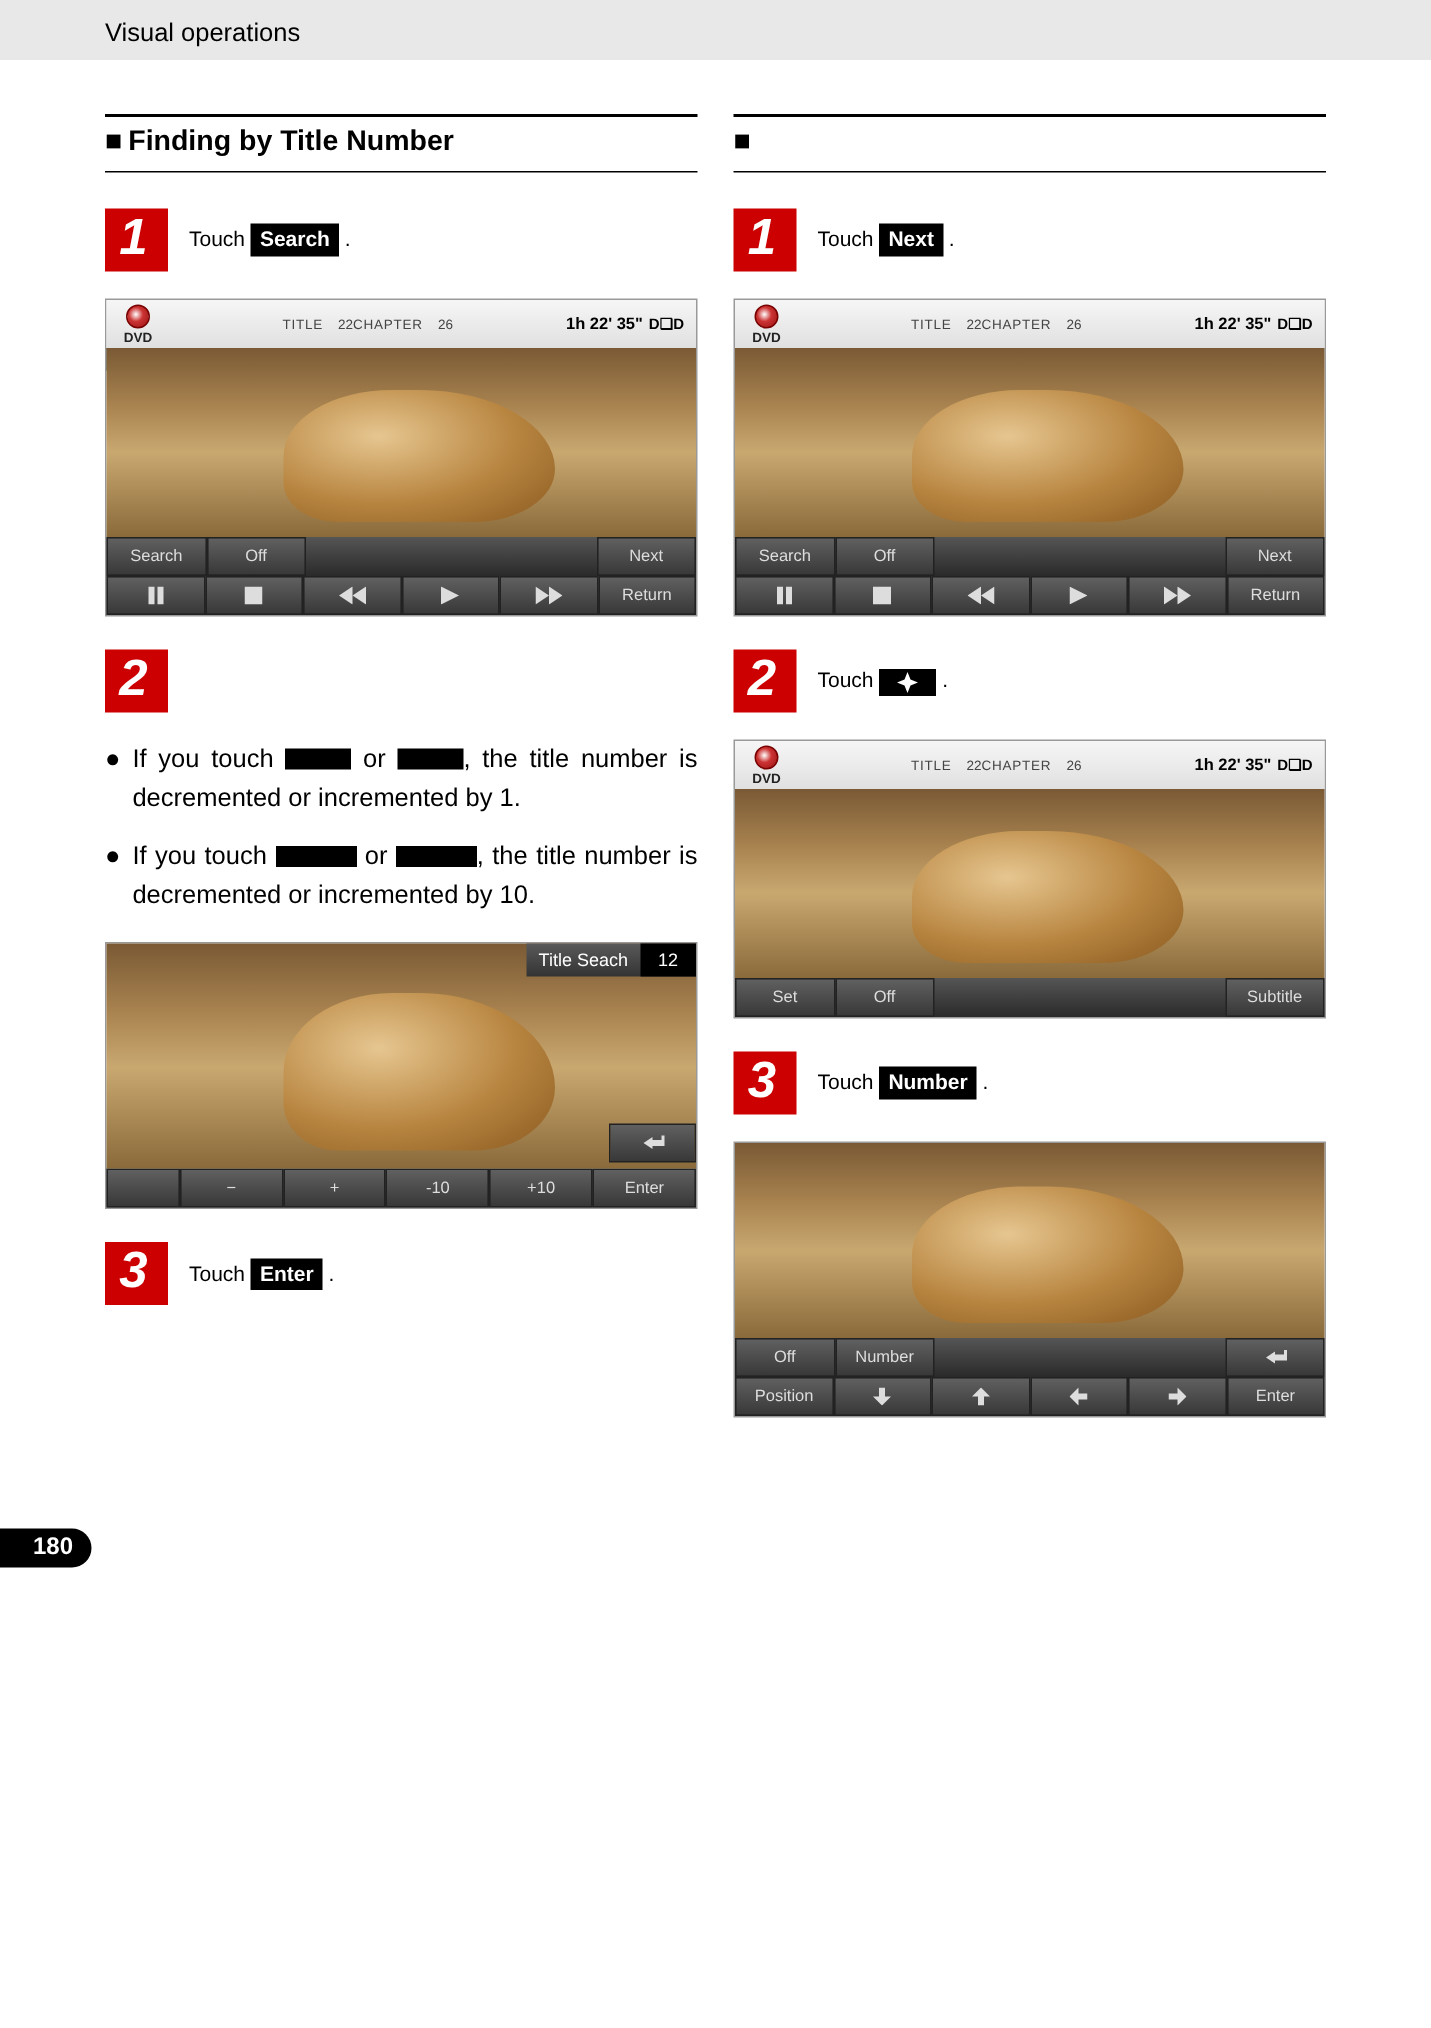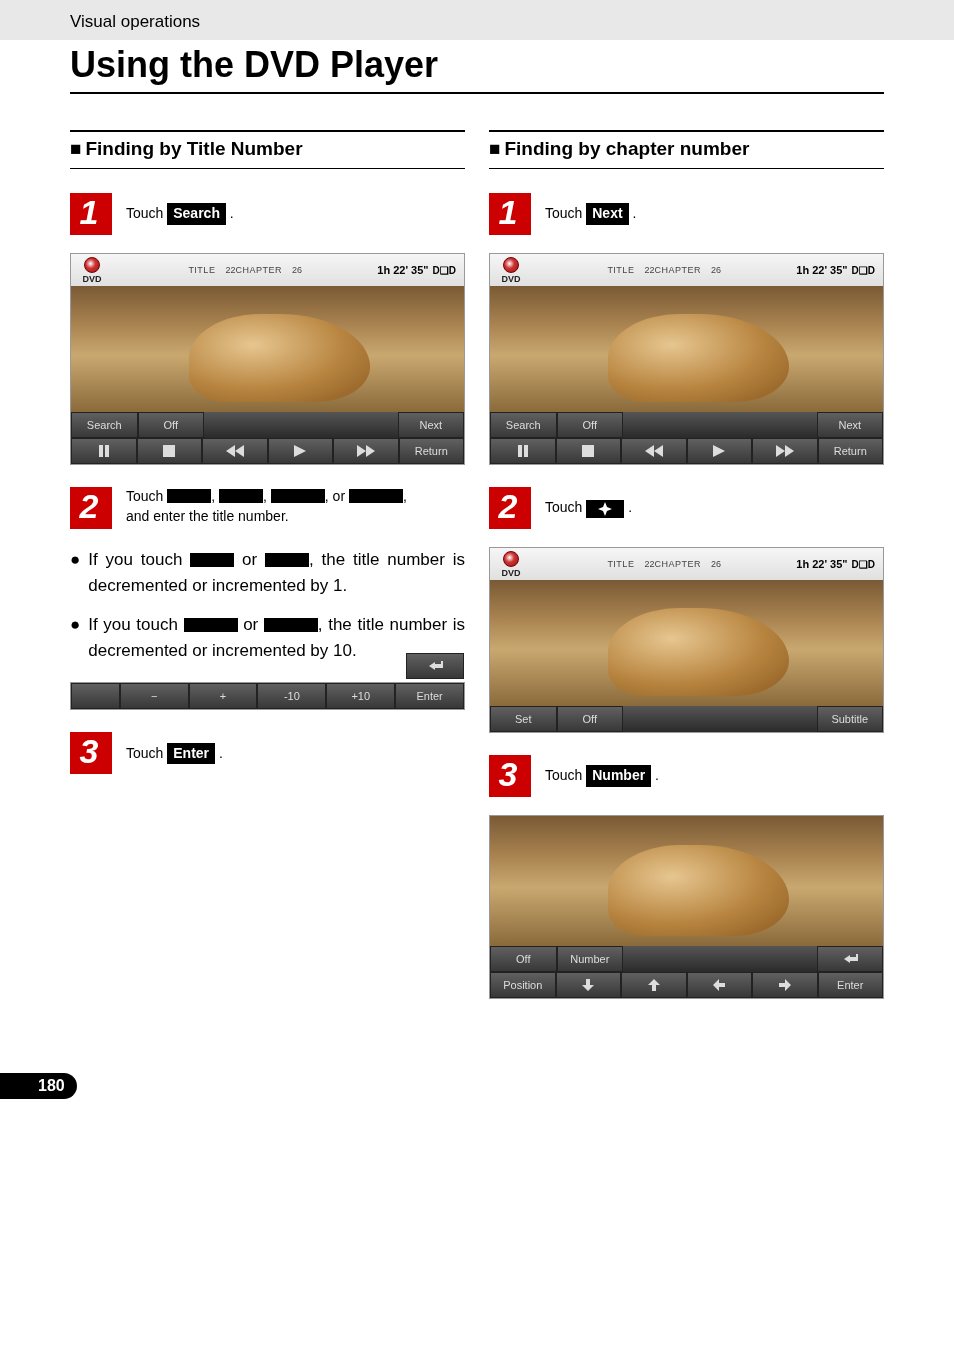--- a/index.html
+++ b/index.html
@@ -37,33 +37,32 @@
   .scr-bot2 { background: linear-gradient(#555,#2a2a2a); display: flex; }
   .sbtn { flex: 1; text-align: center; color: #ddd; font-size: 11px; padding: 6px 0; border: 1px solid #222; background: linear-gradient(#606060,#383838); }
   .sbtn.small { font-size: 11px; }
   .sbtn svg { display: block; margin: 0 auto; }
   .spacer { flex: 3; border: none; background: none; }
   .title-seek-bar { position: absolute; right: 0; top: 0; background: linear-gradient(#5a5a5a,#333); color: #fff; display: flex; align-items: center; font-size: 12px; }
   .title-seek-bar .lbl { padding: 4px 8px; }
   .title-seek-bar .val { background: #000; padding: 4px 12px; }
   .btn-dpad { background:#000; color:#fff; padding:2px 10px; display:inline-flex; align-items:center; justify-content:center; vertical-align:middle; }
   .footer { padding: 12px 0 20px 0; }
-  .page-badge { background: #000; color: #fff; font-weight: bold; font-size: 16px; padding: 4px 12px 4px 38px; border-radius: 0 14px 14px 0; display: inline-block; }
+  .page-badge { background: #000; color: #fff; font-weight: bold; font-size: 16px; padding: 4px 12px 4px 22px; border-radius: 0 14px 14px 0; display: inline-block; }
   .scr-body.tall { height: 150px; }
   .justify { text-align: justify; }
 </style>
 </head>
 <body>
 
 <div class="header-bar">
   <span>Visual operations</span>
 </div>
 
 <div class="content">
-  <h1>Using the DVD Player</h1>
 
   <div class="columns">
 
     <div class="col">
       <div class="h2row">
         <span class="sq">■</span>
         <span>Finding by Title Number</span>
       </div>
 
       <div class="step">
@@ -132,42 +131,45 @@
                 <polygon points="0,0 9,6 0,12" fill="#ddd"></polygon>
                 <polygon points="9,0 18,6 9,12" fill="#ddd"></polygon>
               </svg>
             </div>
           <div class="sbtn">Return</div>
         </div>
       </div>
 
       <div class="step" style="align-items:flex-start;">
         <div class="step-num">2</div>
-        <div class="step-text">
-          <span>Touch </span><span class="blank bw-sm"></span><span>, </span><span class="blank bw-sm"></span><span>, </span><span class="blank bw-md"></span><span>, or </span><span class="blank bw-md"></span><span>,</span>
-          <br><span>and enter the title number.</span>
-        </div>
       </div>
 
       <div class="bullets">
         <div class="bullet">
           <div class="dot">●</div>
           <div class="justify">
             <span>If you touch </span><span class="blank bw-sm"></span><span> or </span><span class="blank bw-sm"></span><span>, the title number is decremented or incremented by 1.</span>
           </div>
         </div>
         <div class="bullet">
           <div class="dot">●</div>
           <div class="justify">
             <span>If you touch </span><span class="blank bw-md"></span><span> or </span><span class="blank bw-md"></span><span>, the title number is decremented or incremented by 10.</span>
           </div>
         </div>
       </div>
 
       <div class="screen">
+        <div class="scr-body tall">
+          <div class="dog"></div>
+          <div class="title-seek-bar">
+            <div class="lbl">Title Seach</div>
+            <div class="val">12</div>
+          </div>
+        </div>
         <div class="scr-bot">
           <div class="sbtn" style="flex:0.7"></div>
           <div class="sbtn">−</div>
           <div class="sbtn">+</div>
           <div class="sbtn">-10</div>
           <div class="sbtn">+10</div>
           <div class="sbtn">Enter</div>
         </div>
         <div style="position:absolute; right:0; bottom:30px;">
           <div class="sbtn" style="width:58px;">
@@ -182,21 +184,20 @@
         <div class="step-num">3</div>
         <div class="step-text">
           <span>Touch </span><span class="btn">Enter</span><span> .</span>
         </div>
       </div>
     </div>
 
     <div class="col">
       <div class="h2row">
         <span class="sq">■</span>
-        <span>Finding by chapter number</span>
       </div>
 
       <div class="step">
         <div class="step-num">1</div>
         <div class="step-text">
           <span>Touch </span><span class="btn">Next</span><span> .</span>
         </div>
       </div>
 
       <div class="screen">

